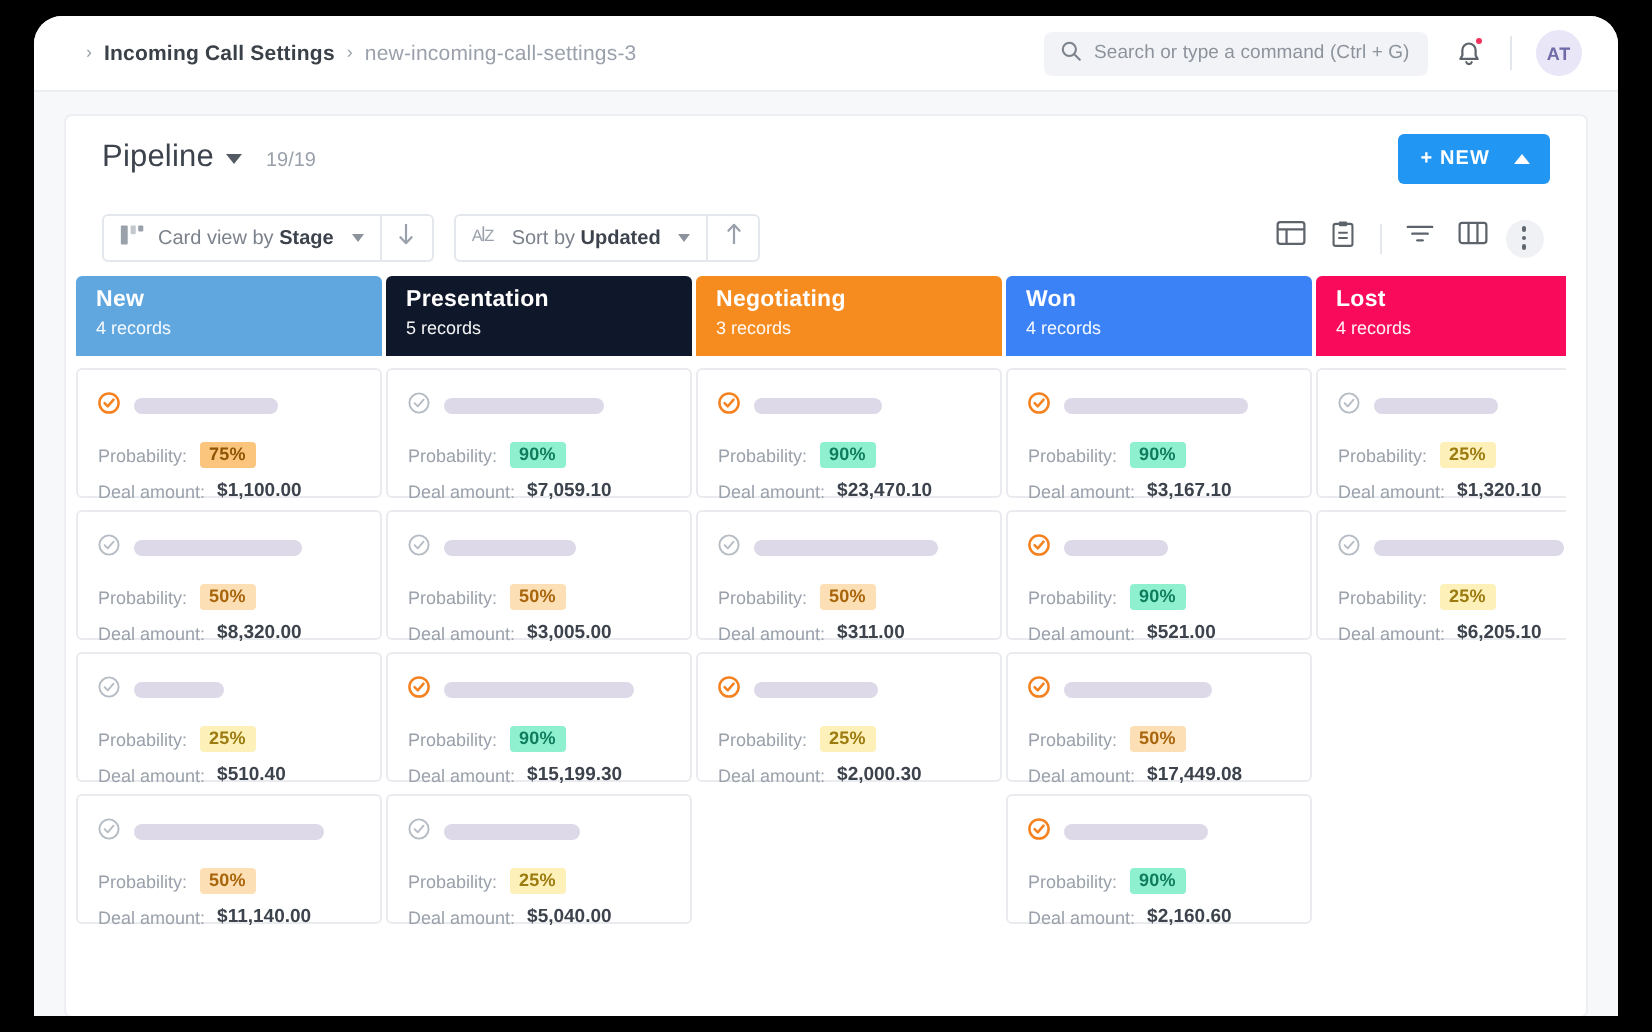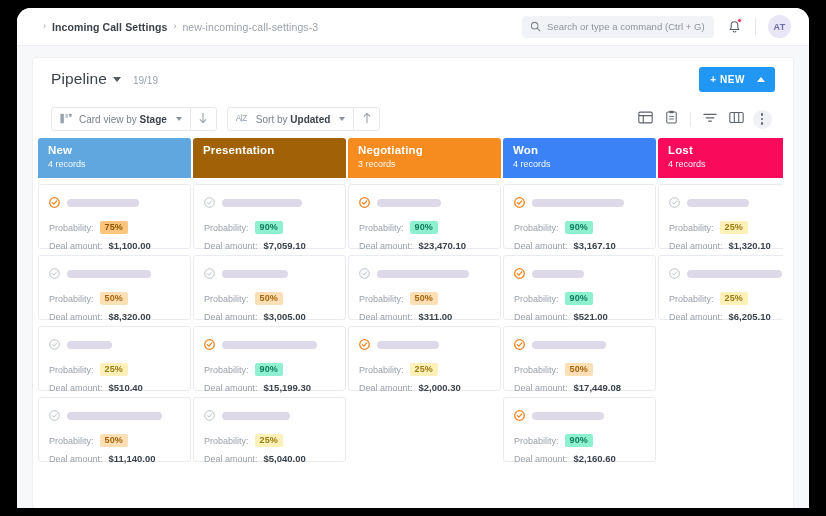--- a/index.html
+++ b/index.html
@@ -516,22 +516,23 @@
                     <span class="badge" style="background:#fcdfb4;color:#a8650c">50%</span>
                   </div>
                   <div class="card-row">
                     <span class="lbl">Deal amount:</span>
                     <span class="amount">$11,140.00</span>
                   </div>
                 </div>
               </div>
             </div>
             <div class="column">
-              <div class="col-head" style="background: #a16207;">
+              <div class="col-head" style="background: #0f172a;">
                 <div class="col-name">Presentation</div>
+                <div class="col-count">5 records</div>
               </div>
               <div class="col-body">
                 <div class="card">
                   <div class="card-top">
                     <span><svg width="11" height="11" viewBox="0 0 14 14" fill="none">
                         <circle cx="7" cy="7" r="6.1" stroke="#b6bcc4" stroke-width="1.2"></circle>
                         <path d="M4.2 7.1 6.2 9.1 9.9 4.9" stroke="#b6bcc4" stroke-width="1.2" fill="none" stroke-linecap="round" stroke-linejoin="round"></path>
                       </svg></span>
                     <span class="placeholder-bar" style="width:80px"></span>
                   </div>

